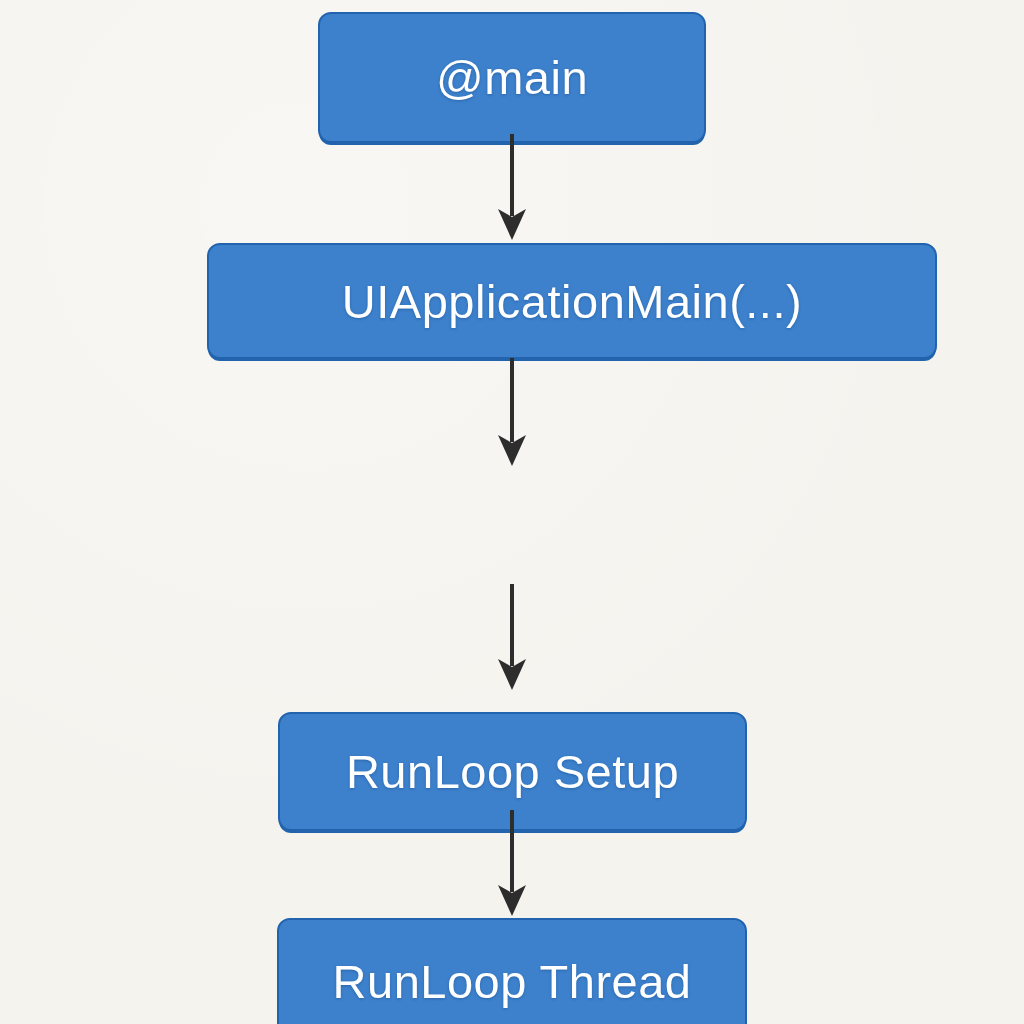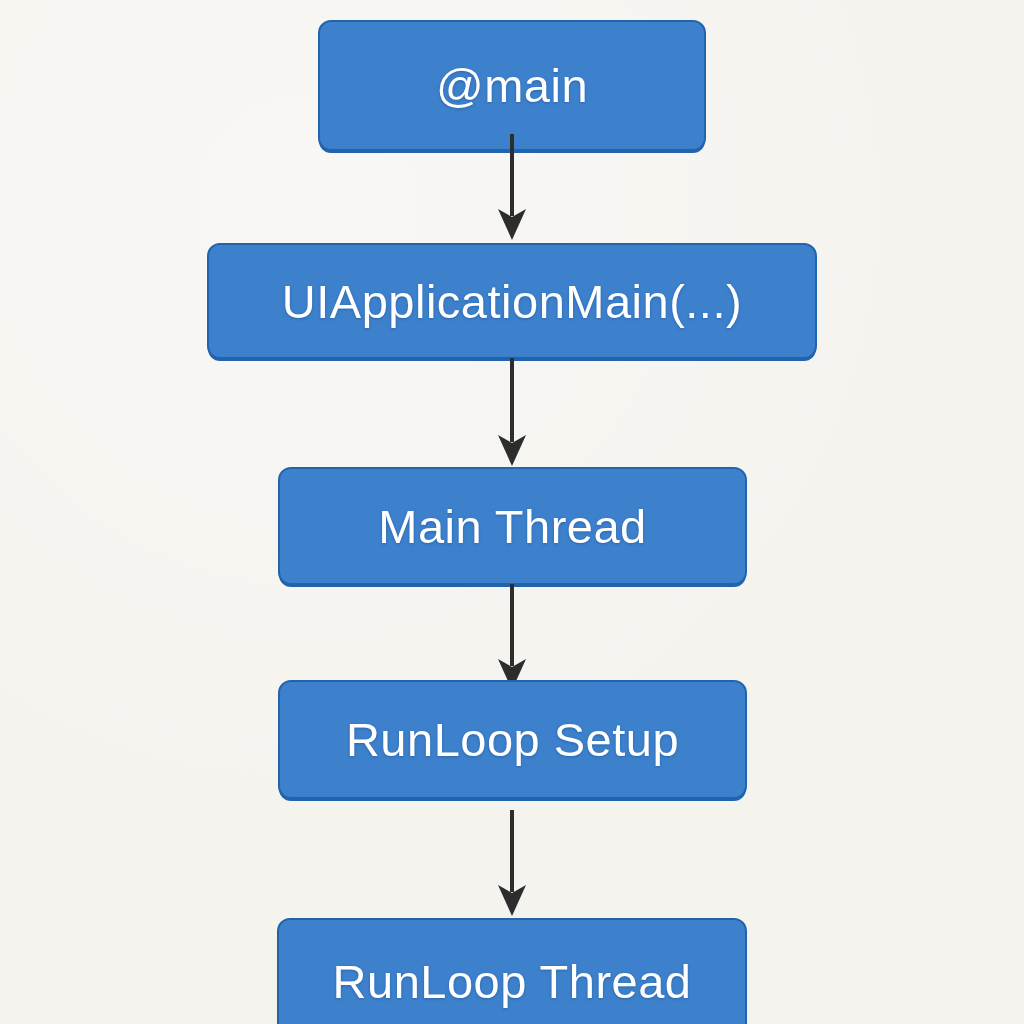--- a/index.html
+++ b/index.html
@@ -34,24 +34,24 @@
     box-shadow:0 3px 0 -1px var(--node-border);
     border-radius:13px;
   }
   .node .label{
     color:var(--node-text);
     font-size:47px;
     letter-spacing:.5px;
     text-shadow:0 1px 3px rgba(20,70,130,.45);
     white-space:nowrap;
   }
-  .n1{left:318px;top:20px;width:388px;height:131px;}
-  .n2{left:207px;top:243px;width:610px;height:116px;}
+  .n1{left:318px;top:12px;width:388px;height:131px;}
+  .n2{left:207px;top:243px;width:730px;height:116px;}
   .n3{left:278px;top:467px;width:469px;height:118px;}
-  .n4{left:278px;top:680px;width:469px;height:119px;}
+  .n4{left:278px;top:712px;width:469px;height:119px;}
   .n5{left:277px;top:918px;width:470px;height:126px;}
   .arrow{position:absolute;width:32px;}
   .a1{left:496px;top:134px;height:106px;}
   .a2{left:496px;top:358px;height:108px;}
   .a3{left:496px;top:584px;height:106px;}
   .a4{left:496px;top:810px;height:106px;}
   .arrow line{stroke:var(--arrow);stroke-width:4;}
   .arrow polygon{fill:var(--arrow);}
 </style>
 </head>
@@ -70,23 +70,20 @@
 
   <div class="node n2">
     <span class="label">UIApplicationMain(...)</span>
   </div>
 
   <svg class="arrow a2" viewBox="0 0 32 108" aria-hidden="true">
     <line x1="16" y1="0" x2="16" y2="84"></line>
     <polygon points="16,108 2,77 16,85 30,77"></polygon>
   </svg>
 
-  <div class="node n3">
-    <span class="label">Main Thread</span>
-  </div>
 
   <svg class="arrow a3" viewBox="0 0 32 106" aria-hidden="true">
     <line x1="16" y1="0" x2="16" y2="82"></line>
     <polygon points="16,106 2,75 16,83 30,75"></polygon>
   </svg>
 
   <div class="node n4">
     <span class="label">RunLoop Setup</span>
   </div>
 

